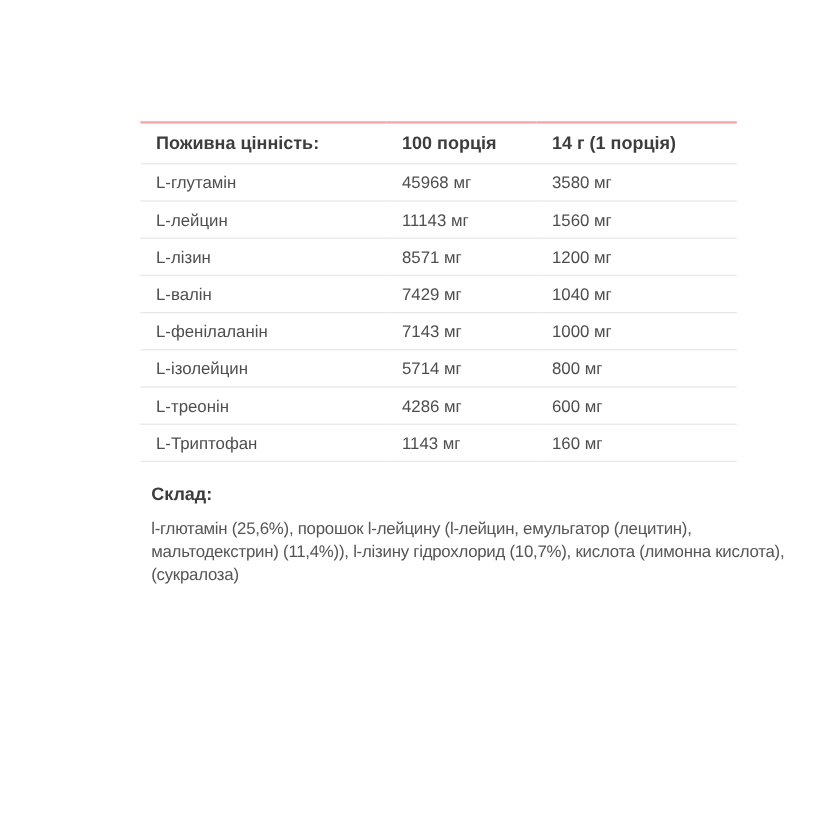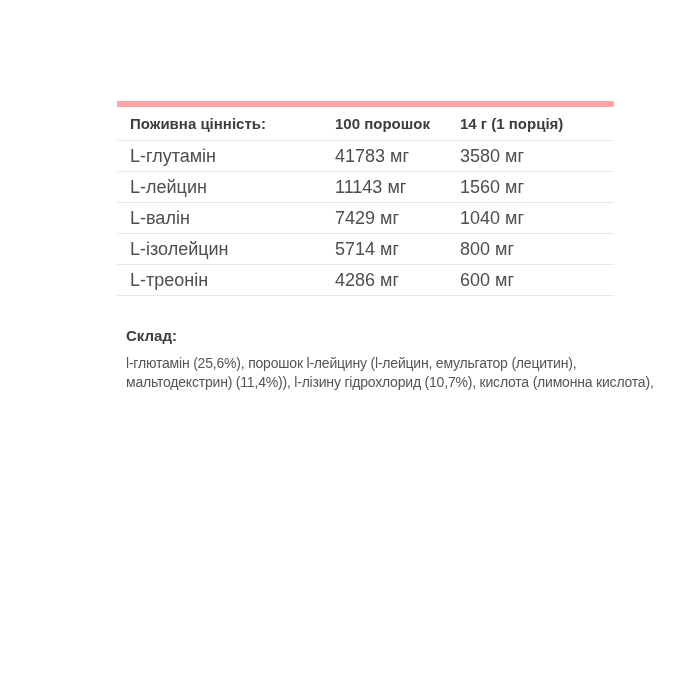--- a/index.html
+++ b/index.html
@@ -18,48 +18,48 @@
   .content {
     position: absolute;
     left: 117px;
     top: 101px;
     width: 497px;
   }
   table.nutrition {
     width: 100%;
     border-collapse: collapse;
     table-layout: fixed;
-    border-top: 6px solid #fca5a5;
+    border-top: 2px solid #fca5a5;
   }
   table.nutrition col.c1 { width: 205px; }
   table.nutrition col.c2 { width: 125px; }
   table.nutrition col.c3 { width: 167px; }
   table.nutrition th {
     text-align: left;
     font-size: 15px;
     font-weight: bold;
     color: #3d3d3d;
     height: 33px;
     padding: 0 0 0 13px;
     border-bottom: 1px solid #e7e7e7;
     white-space: nowrap;
     vertical-align: middle;
   }
   table.nutrition td {
-    font-size: 18px;
+    font-size: 14px;
     font-weight: normal;
     color: #4e4e4e;
     height: 30px;
     padding: 0 0 0 13px;
     border-bottom: 1px solid #e7e7e7;
     white-space: nowrap;
     vertical-align: middle;
   }
   .composition {
-    margin-top: 30px;
+    margin-top: 18px;
     padding-left: 9px;
   }
   .composition-heading {
     font-size: 15px;
     line-height: 19px;
     font-weight: bold;
     color: #3d3d3d;
     margin-bottom: 9px;
   }
   .composition-text {
@@ -80,55 +80,71 @@
 
     <table class="nutrition">
       <colgroup>
         <col class="c1">
           <col class="c2">
           <col class="c3">
       </colgroup>
       <thead>
         <tr>
           <th>Поживна цінність:</th>
-          <th>100 порошок</th>
+          <th>100 порція</th>
           <th>14 г (1 порція)</th>
         </tr>
       </thead>
       <tbody>
         <tr>
           <td>L-глутамін</td>
-          <td>41783 мг</td>
+          <td>45968 мг</td>
           <td>3580 мг</td>
         </tr>
         <tr>
           <td>L-лейцин</td>
           <td>11143 мг</td>
           <td>1560 мг</td>
         </tr>
         <tr>
+          <td>L-лізин</td>
+          <td>8571 мг</td>
+          <td>1200 мг</td>
+        </tr>
+        <tr>
           <td>L-валін</td>
           <td>7429 мг</td>
           <td>1040 мг</td>
+        </tr>
+        <tr>
+          <td>L-фенілаланін</td>
+          <td>7143 мг</td>
+          <td>1000 мг</td>
         </tr>
         <tr>
           <td>L-ізолейцин</td>
           <td>5714 мг</td>
           <td>800 мг</td>
         </tr>
         <tr>
           <td>L-треонін</td>
           <td>4286 мг</td>
           <td>600 мг</td>
         </tr>
+        <tr>
+          <td>L-Триптофан</td>
+          <td>1143 мг</td>
+          <td>160 мг</td>
+        </tr>
       </tbody>
     </table>
 
     <div class="composition">
       <div class="composition-heading">Склад:</div>
       <div class="composition-text">
         <div class="composition-line">l-глютамін (25,6%), порошок l-лейцину (l-лейцин, емульгатор (лецитин),</div>
         <div class="composition-line">мальтодекстрин) (11,4%)), l-лізину гідрохлорид (10,7%), кислота (лимонна кислота),</div>
+        <div class="composition-line">(сукралоза)</div>
       </div>
     </div>
 
   </div>
 </div>
 
 </body></html>

